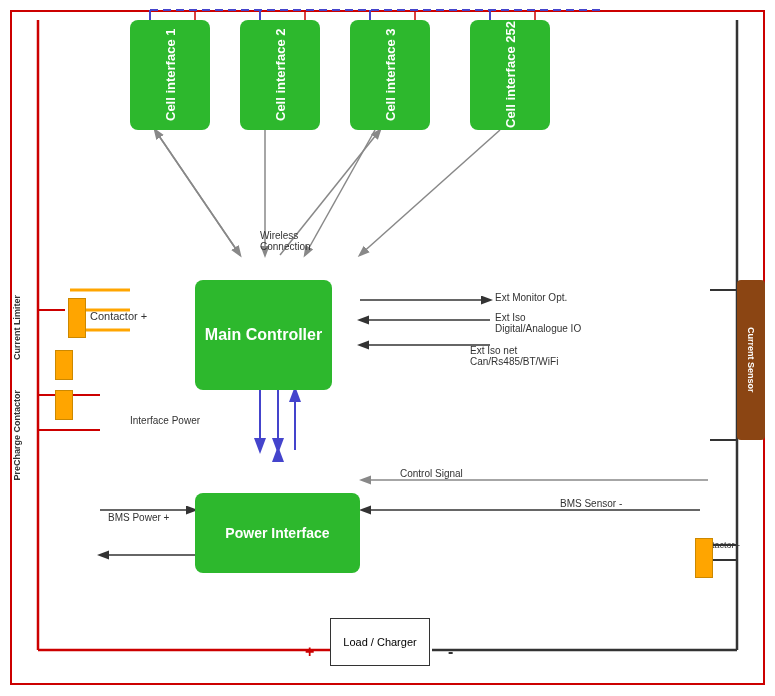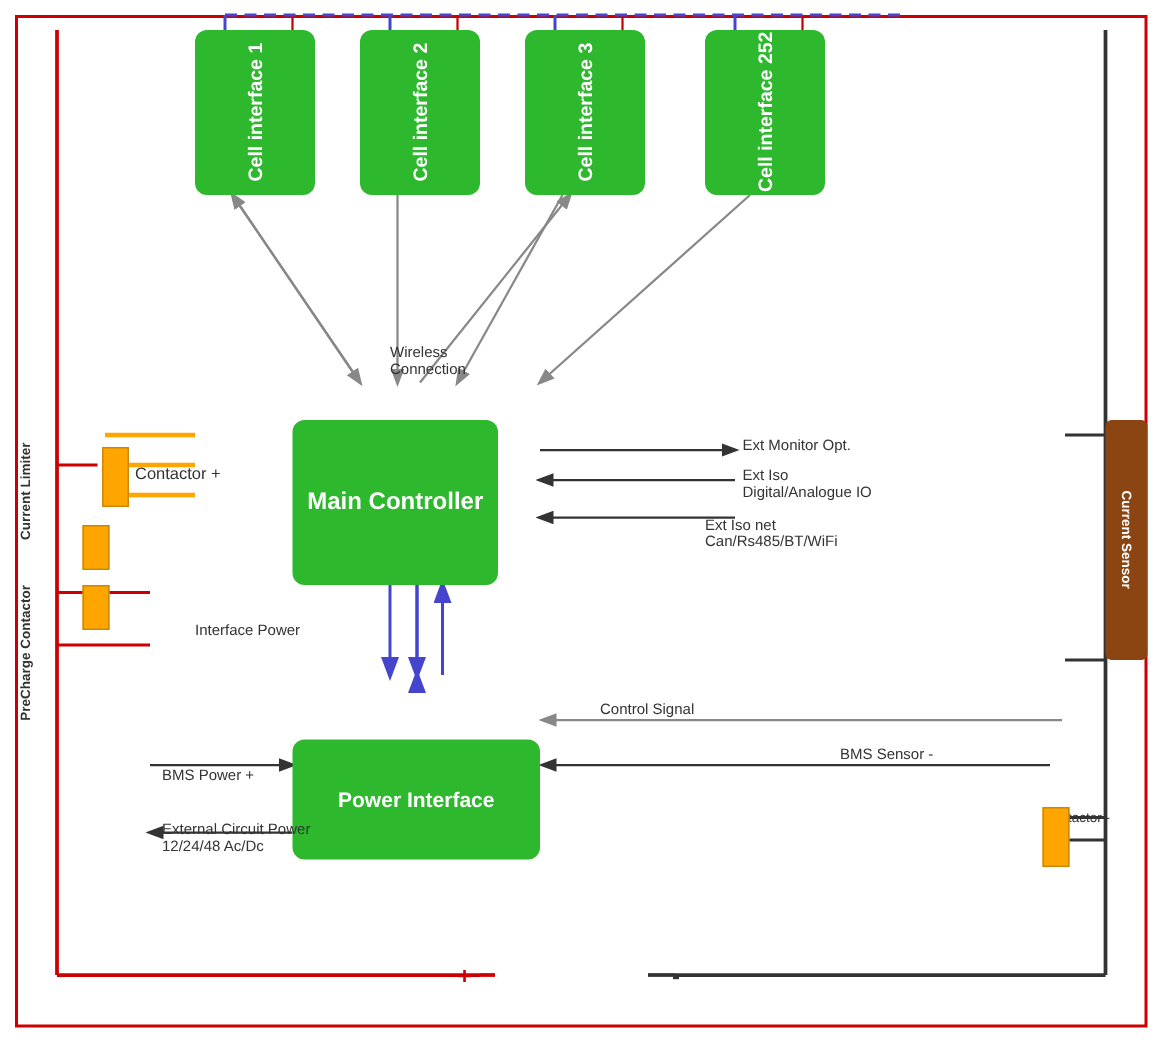--- a/index.html
+++ b/index.html
@@ -286,20 +286,23 @@
   </div>
 
   <div class="main-controller">
     <span>Main Controller</span>
   </div>
 
   <div class="power-interface">
     <span>Power Interface</span>
   </div>
 
+  <div class="load-charger">
+    <span>Load / Charger</span>
+  </div>
 
   <div class="current-sensor">
     <span>Current Sensor</span>
   </div>
 
   <div class="current-limiter">
     <span>Current Limiter</span>
   </div>
 
   <div class="precharge-label">
@@ -335,23 +338,20 @@
   </div>
 
   <div class="label" style="top:512px; left:108px;">
     <span>BMS Power +</span>
   </div>
 
   <div class="label" style="top:498px; left:560px;">
     <span>BMS Sensor -</span>
   </div>
 
-  <div class="label" style="top:548px; left:108px;">
-    <span>External Circuit Power<br>12/24/48 Ac/Dc</span>
-  </div>
 
   <div class="label" style="top:643px; left:305px; font-size:16px; color:#cc0000; font-weight:bold;">
     <span>+</span>
   </div>
 
   <div class="label" style="top:643px; left:448px; font-size:16px; color:#333; font-weight:bold;">
     <span>-</span>
   </div>
 
   <div style="position:absolute; top:298px; left:68px; width:18px; height:40px; background:#FFA500; border:1px solid #cc8800;"></div>

